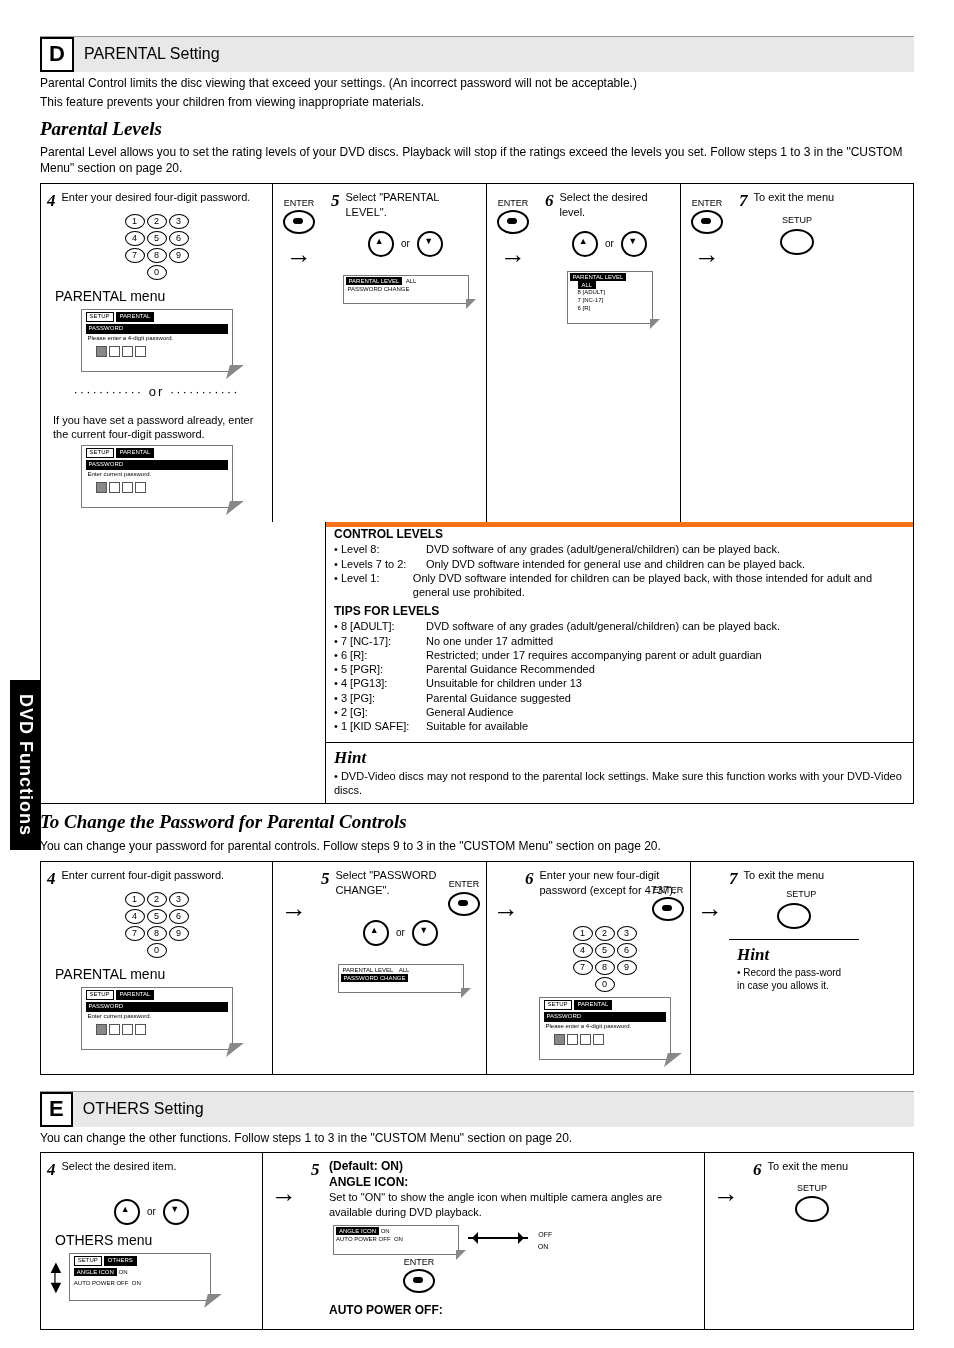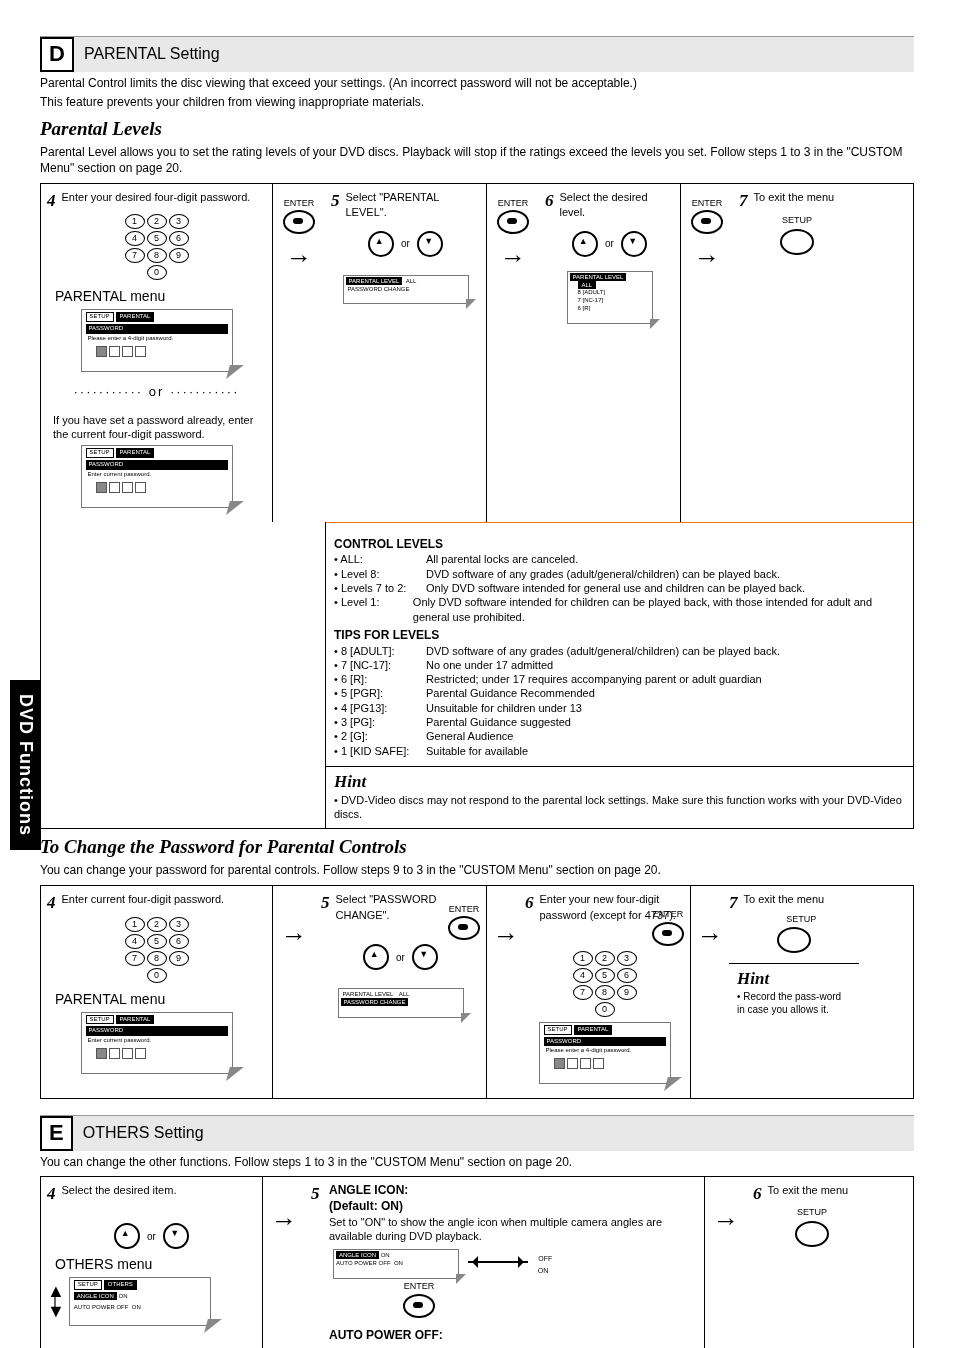--- a/index.html
+++ b/index.html
@@ -28,21 +28,21 @@
 .enter-lbl{font-size:9px;text-align:center}
 .enter-btn{width:28px;height:20px;border:2px solid #000;border-radius:50%;margin:1px auto 4px;position:relative}
 .enter-btn::after{content:"";position:absolute;left:8px;top:6px;width:10px;height:6px;background:#000;border-radius:3px}
 .arr-btn{display:inline-block;width:22px;height:22px;border:2px solid #000;border-radius:50%;position:relative;vertical-align:middle}
 .arr-btn.up::after{content:"▲";position:absolute;left:5px;top:3px;font-size:9px}
 .arr-btn.dn::after{content:"▼";position:absolute;left:5px;top:3px;font-size:9px}
 .or-txt{font-size:10px;vertical-align:middle;margin:0 4px}
 .setup-btn{width:30px;height:22px;border:2px solid #000;border-radius:50%;margin:2px auto}
 .big-arrow{font-size:26px;font-weight:bold}
 .menu-title{font-size:14px;margin:6px 0 2px 8px}
-.info-block{border-top:1px solid #f97316;padding:14px 8px 8px;font-size:11px}
+.info-block{border-top:5px solid #f97316;padding:0 8px 8px;font-size:11px}
 .info-block .ih{font-weight:bold;font-size:12px}
 .info-block ul{margin:0;padding:0;list-style:none}
 .info-block li{display:flex}
 .info-block li .k{width:92px}
 .hint{font-weight:bold;font-style:italic;font-size:17px;font-family:"Times New Roman",serif}
 .hint-block{border-top:1px solid #000;padding:4px 8px 6px;font-size:11px}
 .dotsep{text-align:center;font-size:13px;letter-spacing:2px;margin:12px 0}
 .small-osd{border:1px solid #777;width:120px;font-size:6px;margin:6px 0 2px 4px;padding:2px 2px 10px;position:relative}
 .small-osd::after{content:"";position:absolute;right:-8px;bottom:-6px;border-top:10px solid #888;border-right:10px solid transparent}
 .vert-arrows{display:inline-block;font-size:18px;line-height:10px;text-align:center;margin-right:4px}
@@ -152,24 +152,20 @@
   </div>
  </div>
 
  <div style="display:flex">
    <div style="width:284px;border-right:1px solid #000"></div>
    <div style="flex:1">
      <div class="info-block">
        <div class="ih">CONTROL LEVELS</div>
        <ul>
          <li>
-              <span class="k">• ALL:</span>
-              <span>All parental locks are canceled.</span>
-            </li>
-         <li>
               <span class="k">• Level 8:</span>
               <span>DVD software of any grades (adult/general/children) can be played back.</span>
             </li>
          <li>
               <span class="k">• Levels 7 to 2:</span>
               <span>Only DVD software intended for general use and children can be played back.</span>
             </li>
          <li>
               <span class="k">• Level 1:</span>
               <span>Only DVD software intended for children can be played back, with those intended for adult and general use prohibited.</span>
@@ -325,22 +321,22 @@
         <div style="font-size:6px;margin:1px 4px"><span>AUTO POWER OFF</span>&nbsp;&nbsp;<span>ON</span></div>
       </div>
     </div>
   </div>
   <div class="step" style="width:42px;border-right:none;text-align:center;padding-top:24px">
     <div class="big-arrow">→</div>
   </div>
   <div class="step" style="width:400px">
     <span class="step-num">5</span>
     <div style="margin-left:18px">
+      <div><b>(Default: ON)</b></div>
       <div><b>ANGLE ICON:</b></div>
-      <div><b>(Default: ON)</b></div>
       <div class="step-text">Set to "ON" to show the angle icon when multiple camera angles are available during DVD playback.</div>
       <div class="small-osd" style="width:120px;display:inline-block;vertical-align:middle">
         <span style="border:1px solid #000;background:#000;color:#fff;padding:0 2px">ANGLE ICON</span>&nbsp;<span>ON</span><br>
         <span>AUTO POWER OFF</span>&nbsp;&nbsp;<span>ON</span>
       </div>
       <div style="display:inline-block;vertical-align:middle;margin-left:6px">
         <div class="cross" style="width:60px">
           <div class="h"></div>
               <div class="al"></div>
               <div class="ar"></div>

